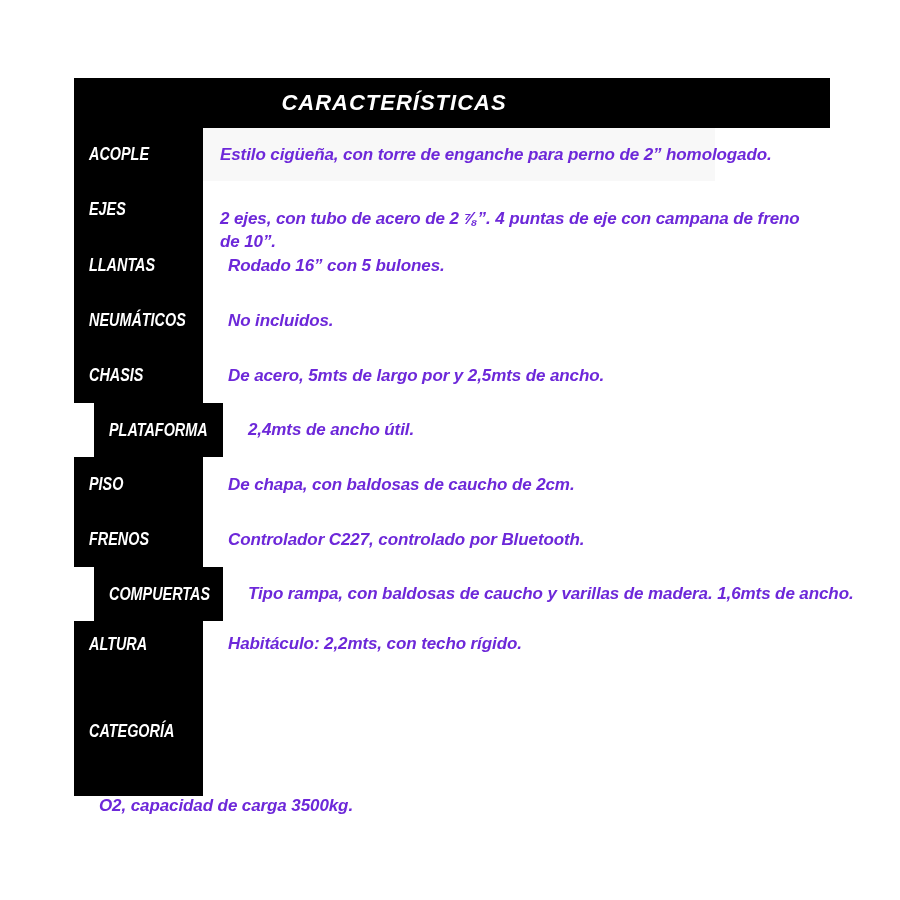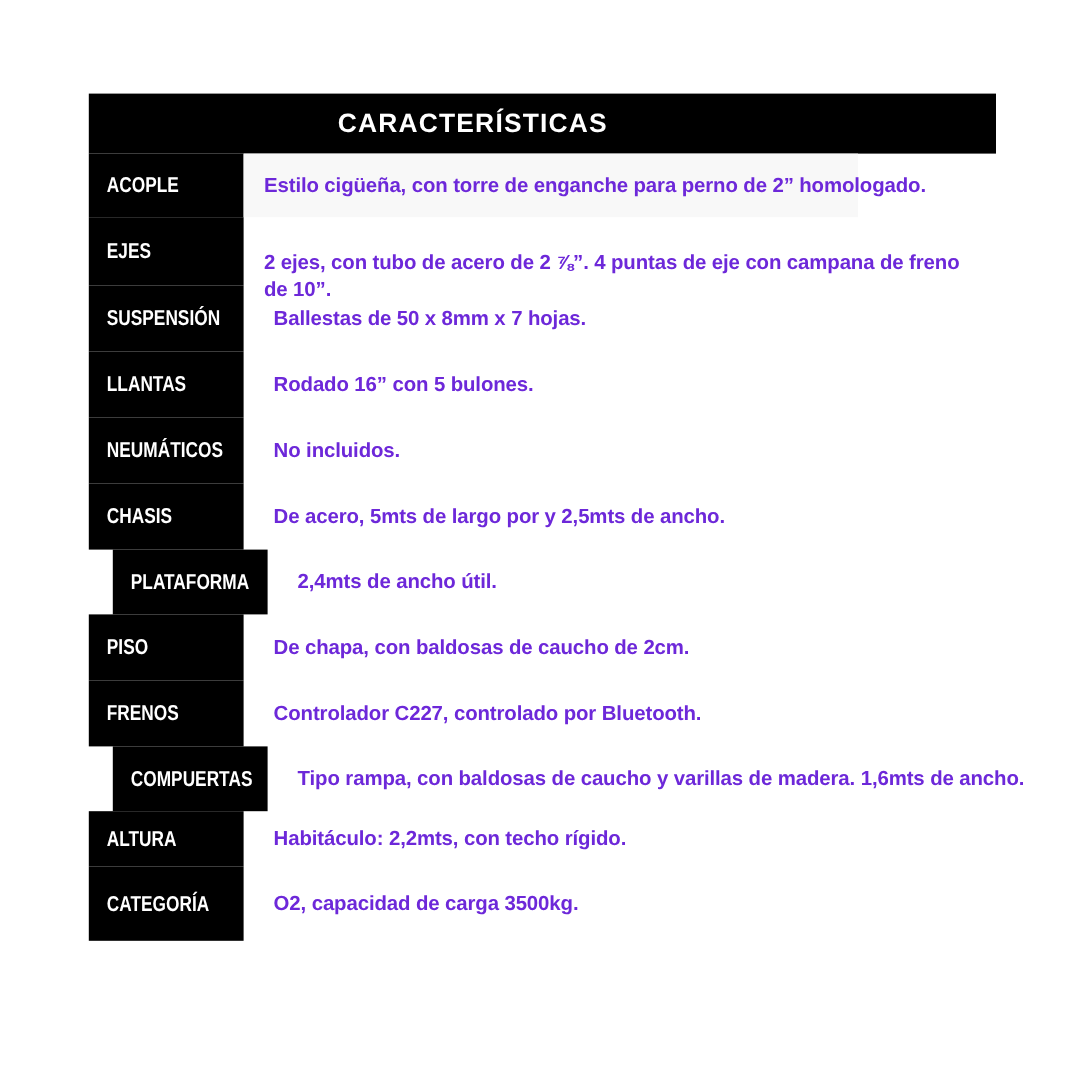--- a/index.html
+++ b/index.html
@@ -9,20 +9,21 @@
     height: 900px;
     font-family: "Liberation Sans", sans-serif;
     position: relative;
     overflow: hidden;
   }
   .spec-table {
     position: absolute;
     left: 74px;
     top: 78px;
     width: 756px;
+    font-style: italic;
   }
   .spec-header {
     height: 50px;
     background: #000000;
     display: flex;
     align-items: center;
   }
   .spec-title {
     width: 640px;
     text-align: center;
@@ -62,21 +63,21 @@
     white-space: nowrap;
     overflow: visible;
   }
   .cell-value span { position: relative; z-index: 1; }
   
   .h53 { height: 53px; }
   .h57 { height: 57px; }
   .h55 { height: 55px; }
   .h54 { height: 54px; padding-left: 20px; }
   .h46 { height: 46px; text-align: center; }
-  .h62 { height: 62px; }
+  .h62 { height: 62px; flex-direction: column; }
   
   .row-acople .cell-value { padding-left: 17px; }
   .row-acople .cell-value::before {
     content: "";
     position: absolute;
     left: 0; top: 0;
     width: 512px;
     height: 100%;
     background: #f8f8f8;
     z-index: 0;
@@ -111,28 +112,20 @@
 
     <div class="row row-ejes h57">
       <div class="cell-label">
           <span>EJES</span>
         </div>
       <div class="cell-value">
           <span>2 ejes, con tubo de acero de 2 ⅞”. 4 puntas de eje con campana de freno de 10”.</span>
         </div>
     </div>
 
-    <div class="row h55">
-      <div class="cell-label">
-          <span>SUSPENSIÓN</span>
-        </div>
-      <div class="cell-value">
-          <span>Ballestas de 50 x 8mm x 7 hojas.</span>
-        </div>
-    </div>
 
     <div class="row h55">
       <div class="cell-label">
           <span>LLANTAS</span>
         </div>
       <div class="cell-value">
           <span>Rodado 16” con 5 bulones.</span>
         </div>
     </div>
 

